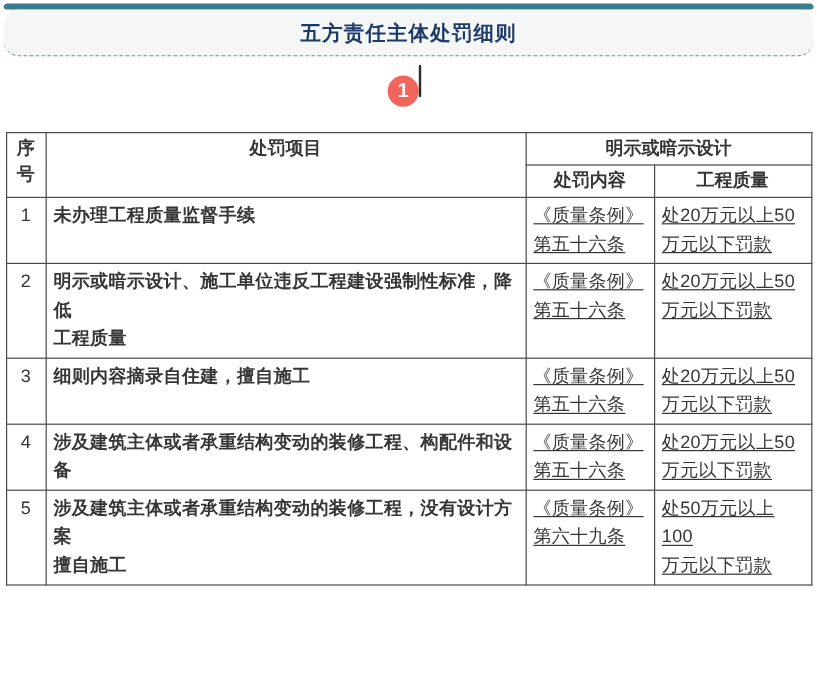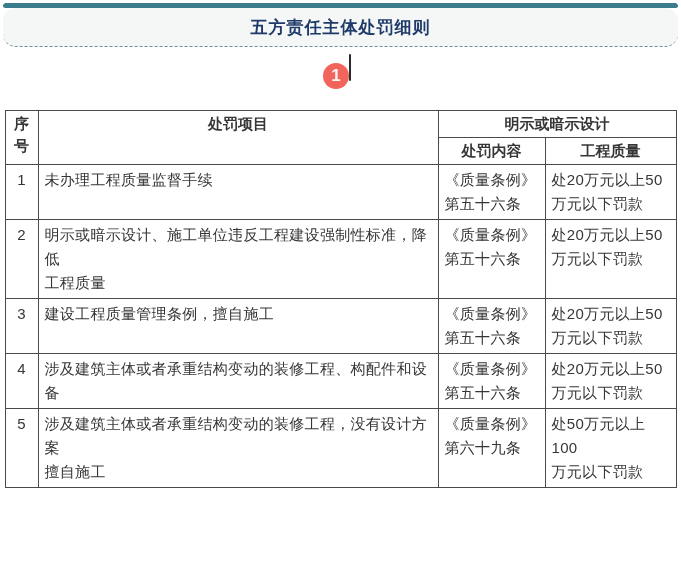--- a/index.html
+++ b/index.html
@@ -116,22 +116,23 @@
   th.col-no { vertical-align: middle; }
   th.col-item { vertical-align: top; padding-top: 6px; margin-top: 48px; }
   th.col-group, th.col-basis, th.col-content { vertical-align: middle; }
 
   table.penalty td {
     padding: 3px 6px;
     line-height: 24px;
     white-space: pre-line;
   }
   td.c-no { text-align: center; padding-top: 4px; }
-  td.c-item { letter-spacing: 0.3px; }
+  td.c-item { letter-spacing: 0.3px; font-weight: bold; }
   td.c-basis, td.c-content {
+    text-decoration: underline;
     text-underline-offset: 2px;
     letter-spacing: 0.3px;
   }
   tr.data-row { height: 54px; }
 </style>
 </head>
 <body>
 
 <div class="page">
 
@@ -184,21 +185,21 @@
           <td class="c-item">明示或暗示设计、施工单位违反工程建设强制性标准，降低
 工程质量</td>
           <td class="c-basis">《质量条例》
 第五十六条</td>
           <td class="c-content">处20万元以上50
 万元以下罚款</td>
         </tr>
 
         <tr class="data-row">
           <td class="c-no">3</td>
-          <td class="c-item">建设工程质量管理条例，擅自施工</td>
+          <td class="c-item">细则内容摘录自住建，擅自施工</td>
           <td class="c-basis">《质量条例》
 第五十六条</td>
           <td class="c-content">处20万元以上50
 万元以下罚款</td>
         </tr>
 
         <tr class="data-row">
           <td class="c-no">4</td>
           <td class="c-item">涉及建筑主体或者承重结构变动的装修工程、构配件和设备</td>
           <td class="c-basis">《质量条例》

